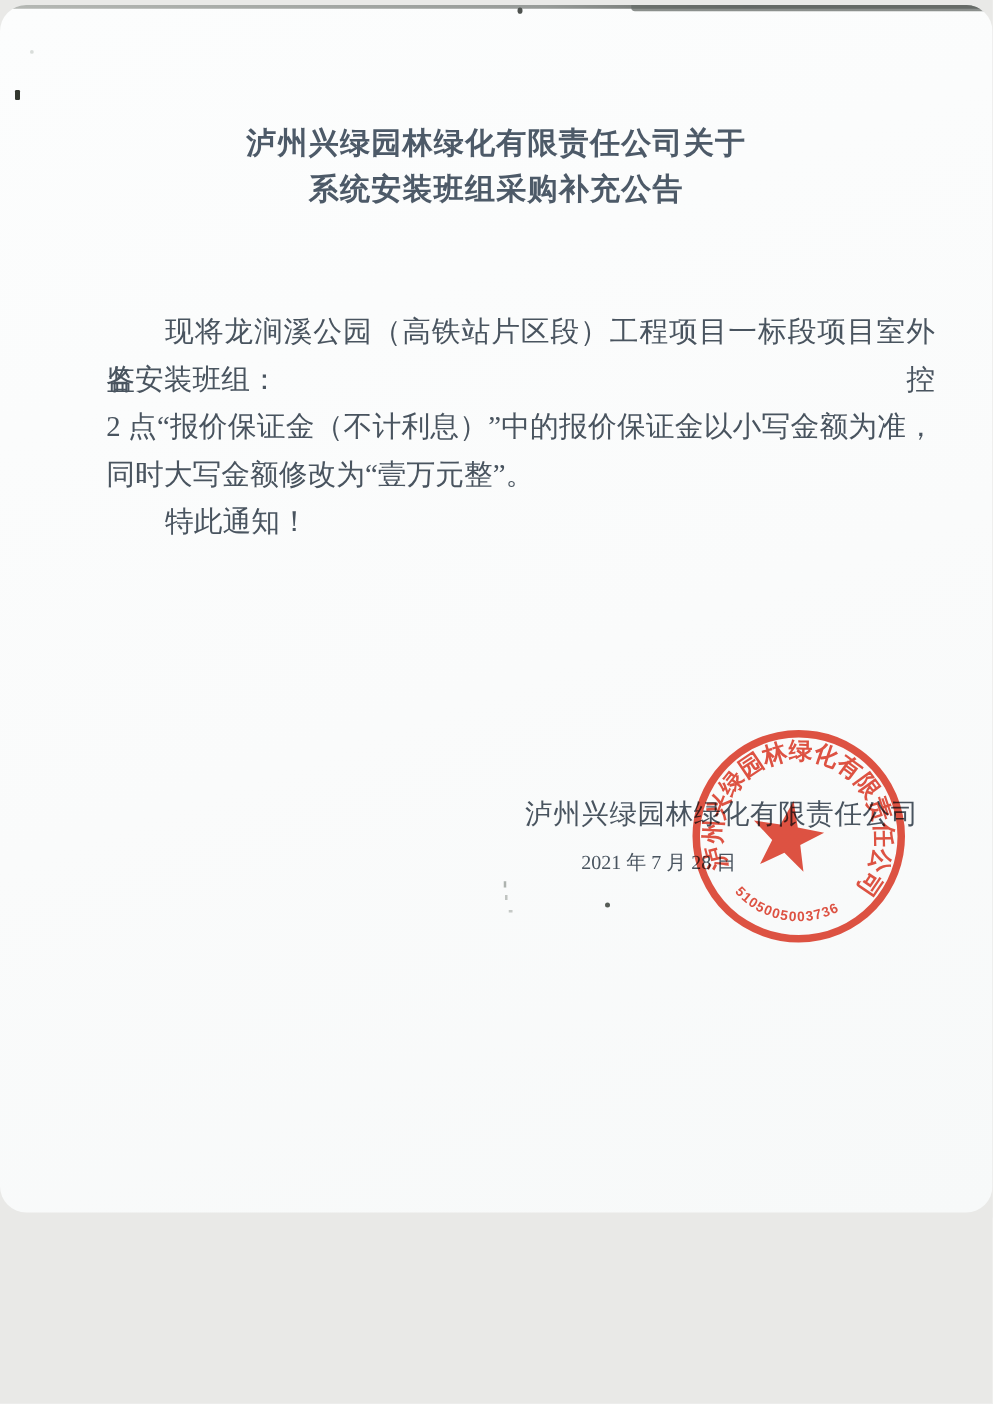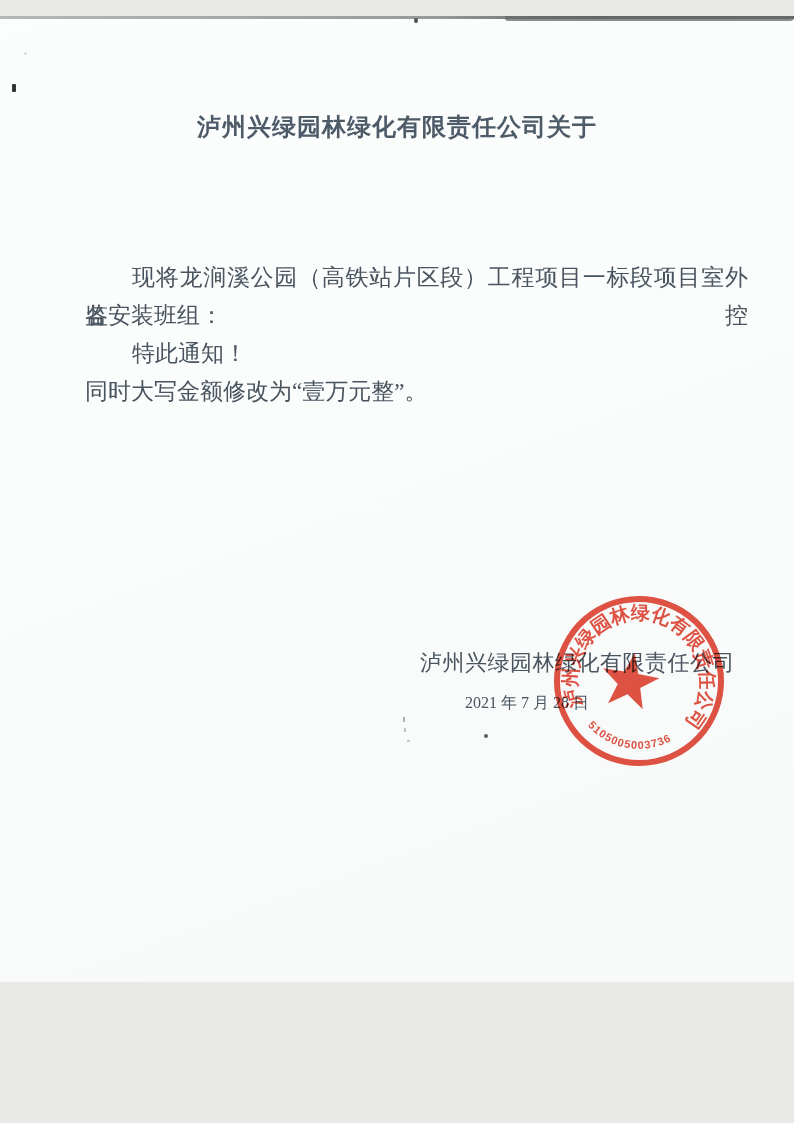--- a/index.html
+++ b/index.html
@@ -1,23 +1,24 @@
 <!DOCTYPE html>
 <html><head>
 <meta charset="utf-8">
 <style>
   html,body{margin:0;padding:0;background:#e9e9e7;}
   .page{
     position:relative;
     width:794px;height:966px;
-    margin:16px auto;
+    margin:4px auto;
     background:linear-gradient(160deg,#fcfdfd 0%,#fafbfb 55%,#f7f9f9 100%);
     overflow:hidden;
     font-family:"Liberation Serif","DejaVu Serif",serif;
     color:#4a5560;
+    border-radius:21px;
   }
   
   .top-strip1{position:absolute;left:0;top:0;width:794px;height:3px;
     background:linear-gradient(to right,#b5b8b4,#979b98 55%,#5e625f 75%,#6a6e6b);}
   .top-strip2{position:absolute;left:505px;top:0;width:289px;height:5px;
     background:#666b67;opacity:.75;border-radius:0 0 4px 3px;}
   .top-speck{position:absolute;left:414px;top:2px;width:4px;height:5px;background:#4e524f;border-radius:50%;}
   .left-mark{position:absolute;left:12px;top:68px;width:4px;height:8px;background:#33372f;border-radius:1px;}
   .faint-speck1{position:absolute;left:24px;top:36px;width:3px;height:3px;background:#d9ddda;border-radius:50%;}
   .pencil-a{position:absolute;left:403px;top:701px;width:2px;height:5px;background:#8d948f;opacity:.7;}
@@ -71,27 +72,29 @@
   <div class="faint-speck1"></div>
   <div class="pencil-a"></div>
   <div class="pencil-b"></div>
   <div class="pencil-c"></div>
   <div class="dot-mark"></div>
   <div class="bottom-line"></div>
   <div class="bottom-smudge"></div>
 
   <div class="title">
     <div>泸州兴绿园林绿化有限责任公司关于</div>
+    <div>系统安装班组采购补充公告</div>
   </div>
 
   <div class="body-text">
     <div class="bline just indent">现将龙涧溪公园（高铁站片区段）工程项目一标段项目室外监控</div>
     <div class="bline">各安装班组：</div>
+    <div class="bline just">2 点“报价保证金（不计利息）”中的报价保证金以小写金额为准，</div>
+    <div class="bline">同时大写金额修改为“壹万元整”。</div>
     <div class="bline indent">特此通知！</div>
-    <div class="bline">同时大写金额修改为“壹万元整”。</div>
   </div>
 
   <div class="signature">泸州兴绿园林绿化有限责任公司</div>
   <div class="sign-date">2021 年 7 月 28 日</div>
 
   <svg class="seal-svg" width="206" height="206" viewBox="0 0 206 206">
     <defs>
       <path id="sealArc" d="M -50.8 35.6 A 62 62 0 1 1 50.8 35.6" fill="none"></path>
       <path id="sealNum" d="M -43.7 52.1 A 68 68 0 0 0 43.7 52.1" fill="none"></path>
     </defs>

